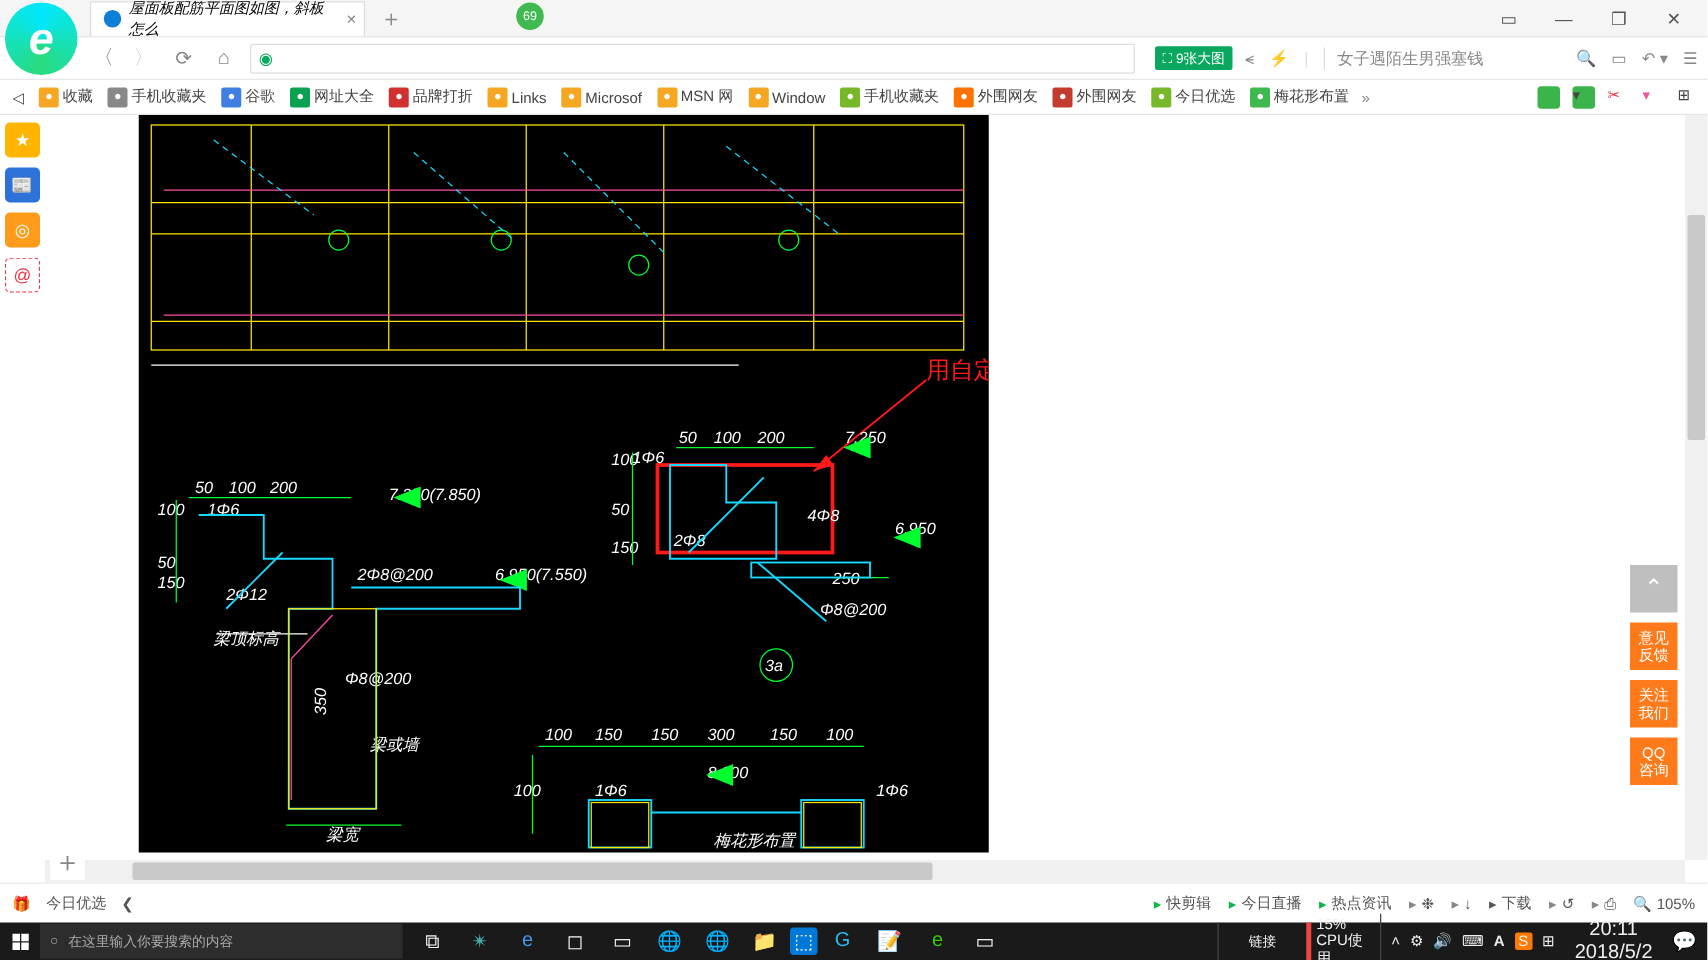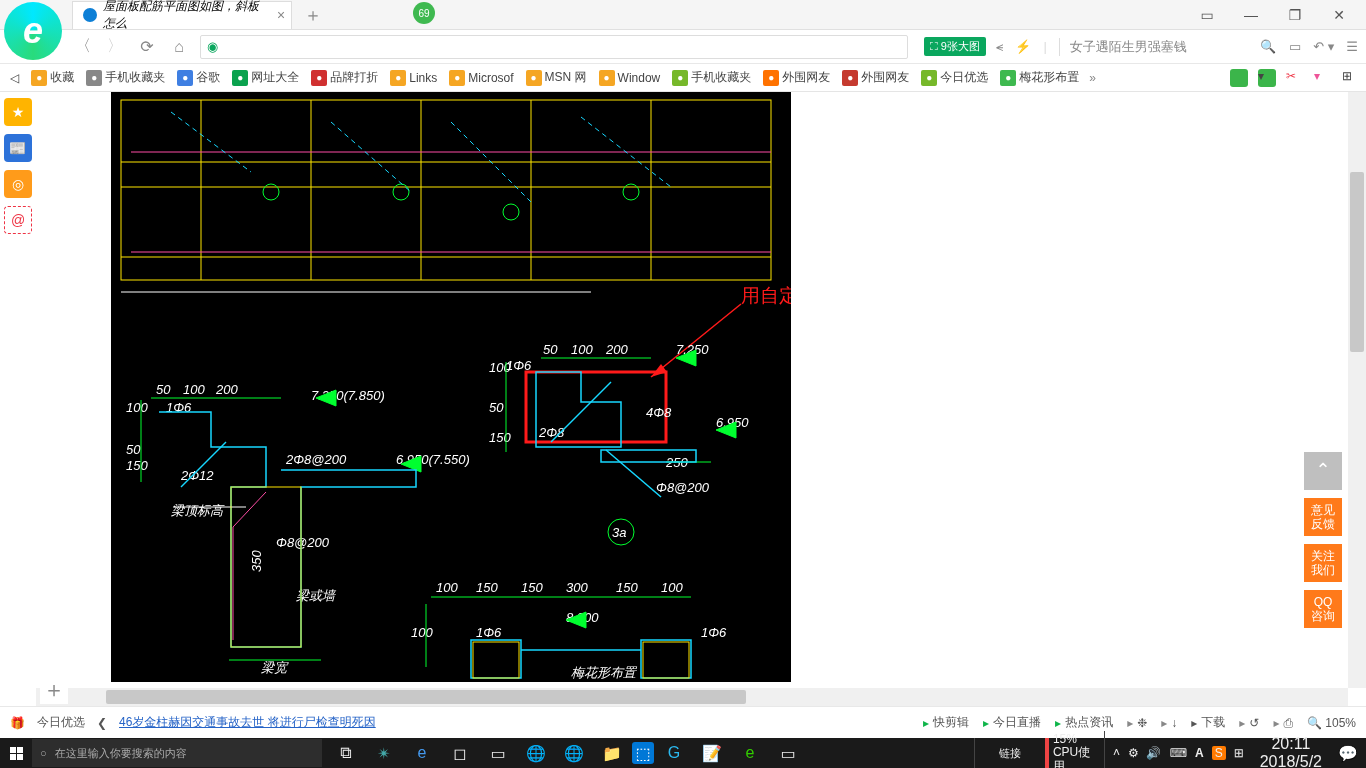--- a/index.html
+++ b/index.html
@@ -344,21 +344,20 @@
   <div class="rfbtn" style="white-space:pre">关注
 我们</div>
   <div class="rfbtn" style="white-space:pre">QQ
 咨询</div>
 </div>
 
 <div class="footer">
   <span style="color:#ff8a00">🎁</span>
   <span>今日优选</span>
   <span>❮</span>
-  <span class="ft-link">46岁金柱赫因交通事故去世 将进行尸检查明死因</span>
   <div class="ft-right" id="ft-right">
       <span class="ft-ic"><span style="color:#0fb54a">▸</span> 快剪辑</span>
       <span class="ft-ic"><span style="color:#0fb54a">▸</span> 今日直播</span>
       <span class="ft-ic"><span style="color:#0fb54a">▸</span> 热点资讯</span>
       <span class="ft-ic"><span style="color:#888">▸</span> ❉</span>
       <span class="ft-ic"><span style="color:#888">▸</span> ↓</span>
       <span class="ft-ic"><span style="color:#555">▸</span> 下载</span>
       <span class="ft-ic"><span style="color:#888">▸</span> ↺</span>
       <span class="ft-ic"><span style="color:#888">▸</span> ⎙</span>
       <span>🔍 105%</span>

